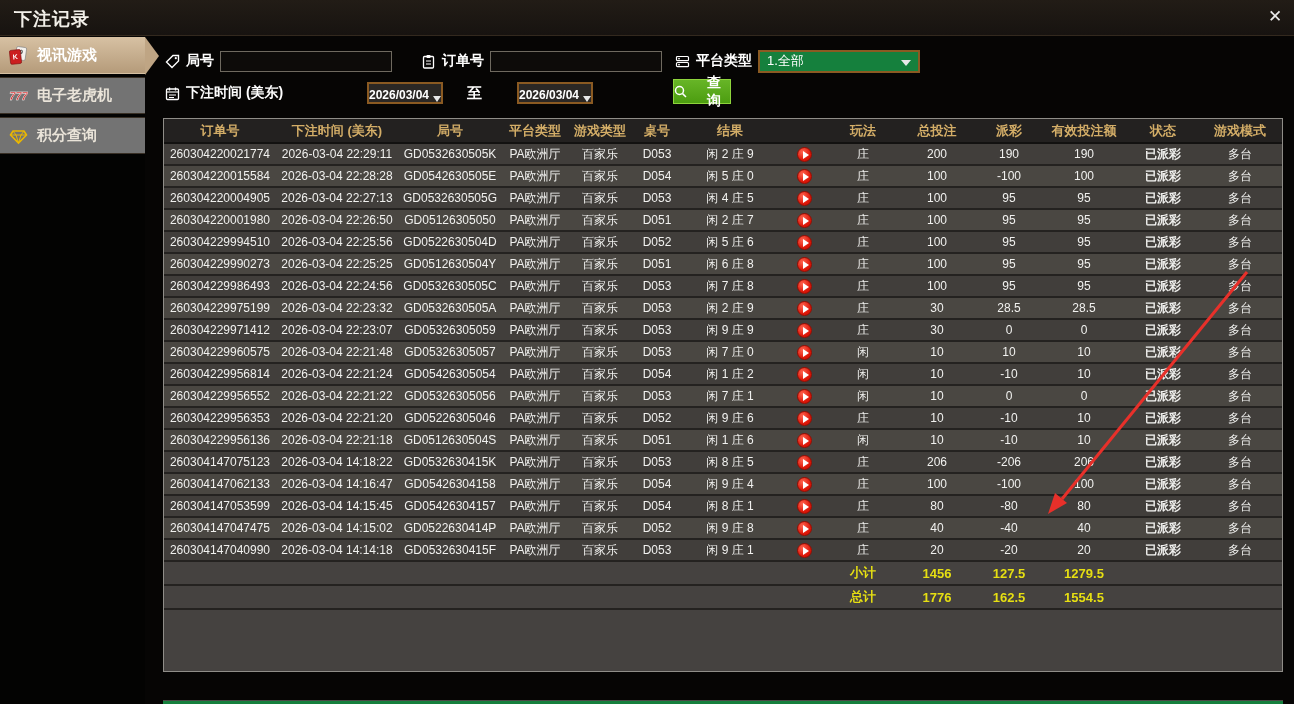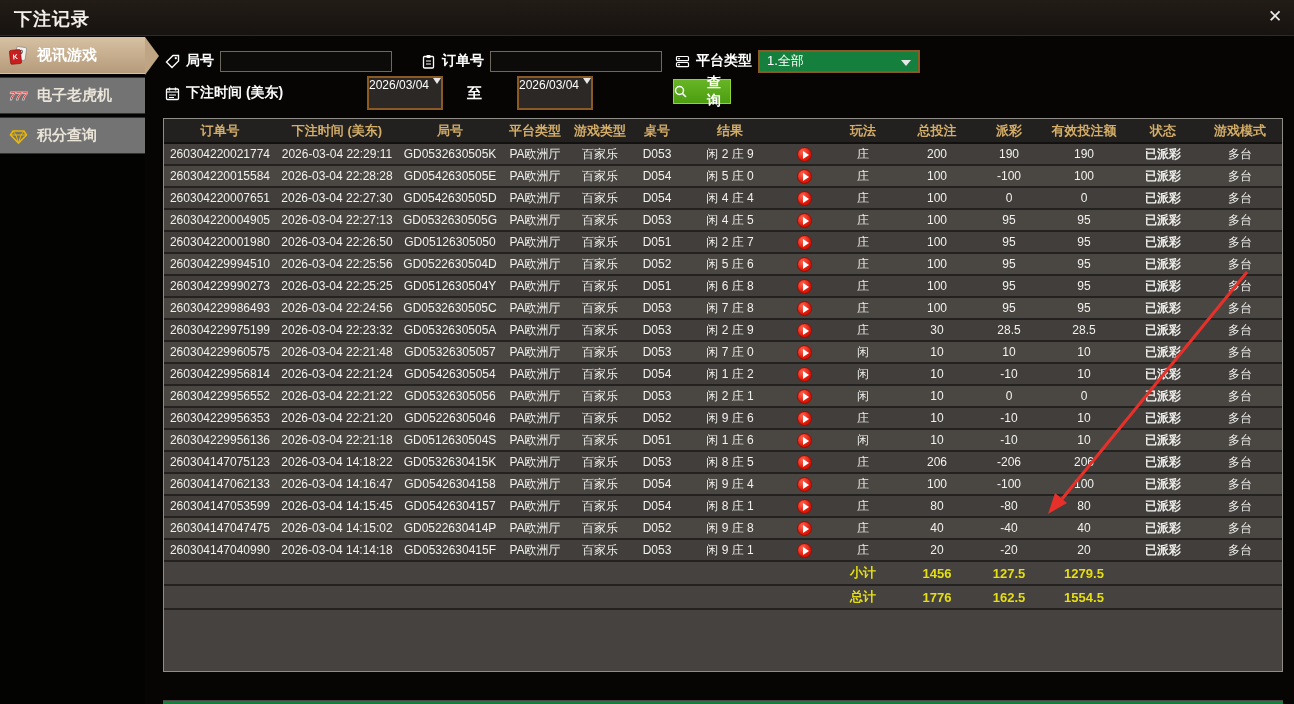--- a/index.html
+++ b/index.html
@@ -30,22 +30,22 @@
   .content { position:absolute; left:145px; top:37px; right:0; bottom:0; }
   .filters { position:absolute; left:0; top:0; width:100%; height:80px; color:#fff; }
   .fgroup { position:absolute; display:flex; align-items:center; gap:6px; height:24px; }
   .flabel { font-size:14px; font-weight:bold; color:#fff; white-space:nowrap; }
   .ficon { width:15px; height:15px; display:inline-block; }
   .txt-input { width:172px; height:21px; background:#0d0b09; border:1px solid #6e695f; color:#eee; font-size:12px; padding:0 5px; }
   .select-box { width:162px; height:23px; background:#15803d; border:2px solid #8a5a22; color:#fff;
     font-size:13px; display:flex; align-items:center; padding:0 7px; cursor:pointer; position:relative; }
   .select-box .caret { position:absolute; right:7px; top:8px; width:0; height:0;
     border-left:5px solid transparent; border-right:5px solid transparent; border-top:6px solid #e8e8e8; }
-  .date-box { width:76px; height:34px; background:#2b2825; border:2px solid #8a5a22; color:#fff;
-    font-size:12px; font-weight:normal; display:flex; align-items:flex-start; justify-content:center; gap:4px; cursor:pointer; }
+  .date-box { width:76px; height:22px; background:#2b2825; border:2px solid #8a5a22; color:#fff;
+    font-size:12px; font-weight:bold; display:flex; align-items:flex-end; justify-content:center; gap:4px; cursor:pointer; }
   .date-box .caret { width:0; height:0; border-left:4px solid transparent; border-right:4px solid transparent; border-top:6px solid #e8e8e8; }
   .to-label { font-size:15px; font-weight:bold; color:#fff; }
   .query-btn { position:absolute; left:528px; top:42px; width:58px; height:25px;
     background:linear-gradient(#67b527,#4c9d10); border:1px solid #8ed43c; color:#fff;
     font-size:14px; font-weight:bold; display:flex; align-items:center; justify-content:center; gap:20px; cursor:pointer; }
 
   
   .table-wrap { position:absolute; left:163px; top:118px; width:1120px; height:554px;
     border:1px solid #8f8d88; background:#454240; overflow:hidden; }
   table.records { width:100%; border-collapse:collapse; table-layout:fixed; text-align:center; }
@@ -270,36 +270,20 @@
             <td>闲 5 庄 0</td>
             <td><span class="play-btn"></span></td>
             <td>庄</td>
             <td>100</td>
             <td class="neg">-100</td>
             <td>100</td>
             <td class="status">已派彩</td>
             <td>多台</td>
           </tr>
           <tr>
-            <td>260304220007651</td>
-            <td>2026-03-04 22:27:30</td>
-            <td>GD0542630505D</td>
-            <td>PA欧洲厅</td>
-            <td>百家乐</td>
-            <td>D054</td>
-            <td>闲 4 庄 4</td>
-            <td><span class="play-btn"></span></td>
-            <td>庄</td>
-            <td>100</td>
-            <td class="zero">0</td>
-            <td>0</td>
-            <td class="status">已派彩</td>
-            <td>多台</td>
-          </tr>
-          <tr>
             <td>260304220004905</td>
             <td>2026-03-04 22:27:13</td>
             <td>GD0532630505G</td>
             <td>PA欧洲厅</td>
             <td>百家乐</td>
             <td>D053</td>
             <td>闲 4 庄 5</td>
             <td><span class="play-btn"></span></td>
             <td>庄</td>
             <td>100</td>
@@ -382,20 +366,36 @@
             <td>闲 2 庄 9</td>
             <td><span class="play-btn"></span></td>
             <td>庄</td>
             <td>30</td>
             <td class="pos">28.5</td>
             <td>28.5</td>
             <td class="status">已派彩</td>
             <td>多台</td>
           </tr>
           <tr>
+            <td>260304229971412</td>
+            <td>2026-03-04 22:23:07</td>
+            <td>GD05326305059</td>
+            <td>PA欧洲厅</td>
+            <td>百家乐</td>
+            <td>D053</td>
+            <td>闲 9 庄 9</td>
+            <td><span class="play-btn"></span></td>
+            <td>庄</td>
+            <td>30</td>
+            <td class="zero">0</td>
+            <td>0</td>
+            <td class="status">已派彩</td>
+            <td>多台</td>
+          </tr>
+          <tr>
             <td>260304229960575</td>
             <td>2026-03-04 22:21:48</td>
             <td>GD05326305057</td>
             <td>PA欧洲厅</td>
             <td>百家乐</td>
             <td>D053</td>
             <td>闲 7 庄 0</td>
             <td><span class="play-btn"></span></td>
             <td>闲</td>
             <td>10</td>
@@ -420,21 +420,21 @@
             <td class="status">已派彩</td>
             <td>多台</td>
           </tr>
           <tr>
             <td>260304229956552</td>
             <td>2026-03-04 22:21:22</td>
             <td>GD05326305056</td>
             <td>PA欧洲厅</td>
             <td>百家乐</td>
             <td>D053</td>
-            <td>闲 2 庄 1</td>
+            <td>闲 7 庄 1</td>
             <td><span class="play-btn"></span></td>
             <td>闲</td>
             <td>10</td>
             <td class="zero">0</td>
             <td>0</td>
             <td class="status">已派彩</td>
             <td>多台</td>
           </tr>
           <tr>
             <td>260304229956353</td>

